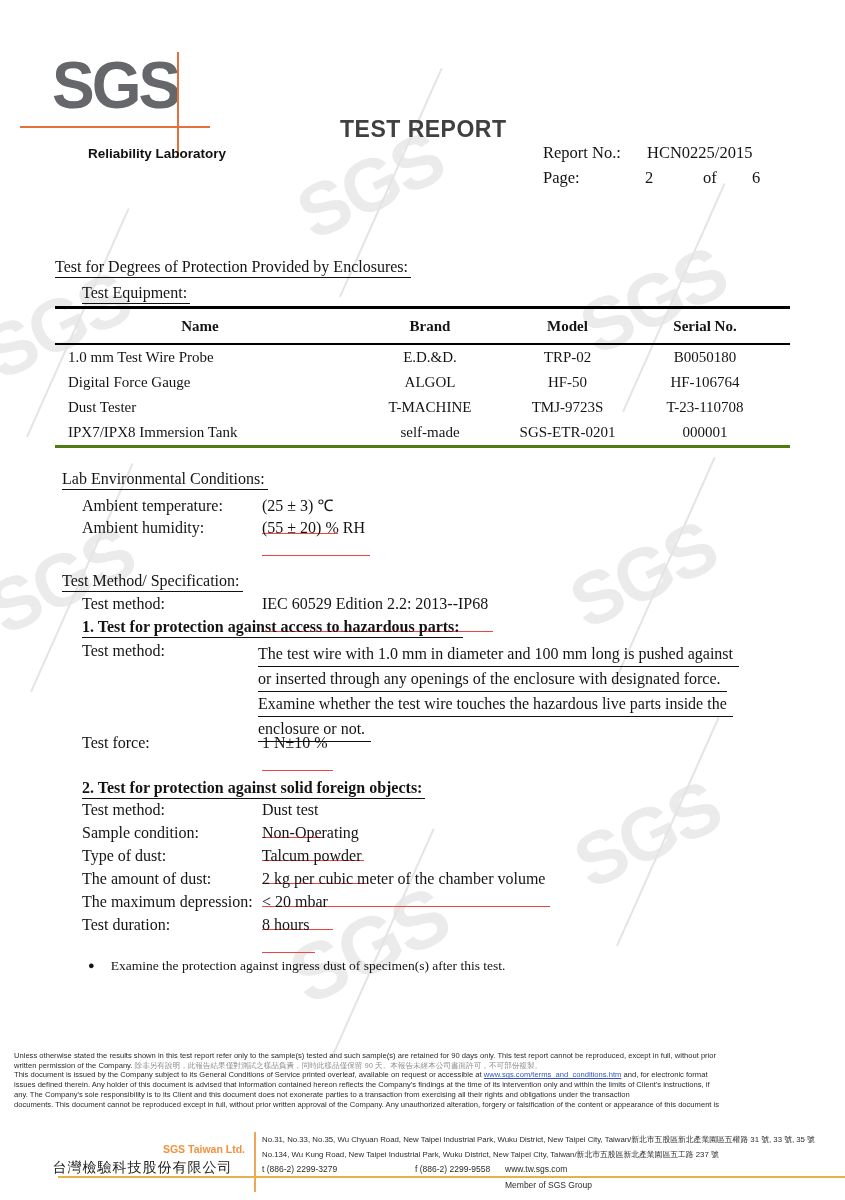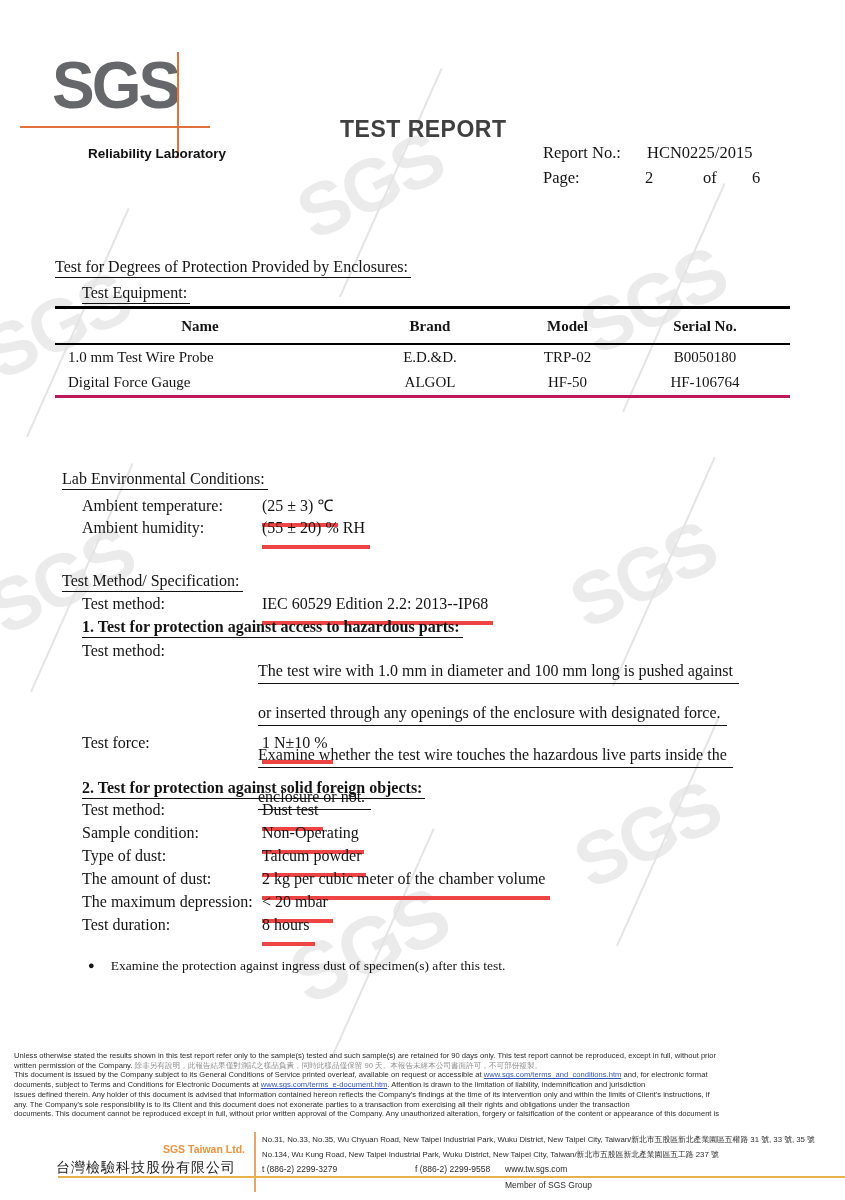--- a/index.html
+++ b/index.html
@@ -25,47 +25,47 @@
   .doc-title{position:absolute;left:340px;top:116px;font-family:Liberation Sans, sans-serif;
       font-weight:bold;font-size:23px;letter-spacing:.5px;color:#404040;}
   .hdr-row{position:absolute;left:543px;font-size:16.5px;white-space:nowrap;}
   .hdr-val{position:absolute;white-space:nowrap;}
 
   
   .h-underline{font-size:16px;border-bottom:1px solid #111;padding-bottom:1px;padding-right:3px;display:inline-block;}
   .bold{font-weight:bold;}
   .row-line{position:absolute;left:82px;font-size:16px;white-space:nowrap;}
   .row-label{display:inline-block;width:176px;}
-  .uval{border-bottom:4px solid #ef4444;padding-bottom:9px;padding-right:5px;}
+  .uval{border-bottom:1px solid #ef4444;padding-bottom:19px;padding-right:5px;}
 
   
   table.equip{position:absolute;left:55px;top:306px;width:735px;border-collapse:collapse;
       table-layout:fixed;font-size:15px;}
   table.equip th{font-weight:bold;height:32px;vertical-align:middle;text-align:center;
       border-bottom:2px solid #000;}
   table.equip td{height:23px;vertical-align:middle;text-align:center;}
   table.equip td.c0{text-align:left;padding-left:13px;}
-  table.equip{border-top:3px solid #000;border-bottom:3px solid #be185d;}
+  table.equip{border-top:3px solid #000;border-bottom:3px solid #4d7c0f;}
 
   .para-line{border-bottom:1px solid #111;padding-bottom:1px;padding-right:6px;
-      display:inline-block;white-space:nowrap;margin-top:17px;}
+      display:inline-block;white-space:nowrap;}
   .para-block{position:absolute;left:258px;font-size:16px;line-height:23px;}
 
   .bullet-row{position:absolute;left:88px;top:958px;font-size:13.5px;}
   .bullet-dot{display:inline-block;margin-right:16px;font-size:11px;vertical-align:1px;}
 
   
   .disclaimer{position:absolute;left:14px;top:1051px;width:824px;
       font-family:"Liberation Sans",sans-serif;font-size:7.6px;line-height:9.7px;
       color:#2b2b2b;white-space:nowrap;overflow:hidden;}
   .zh{color:#8f8f8f;}
   .dlink{color:#3355bb;text-decoration:underline;}
   .f-company-en{position:absolute;left:60px;top:1143px;width:185px;text-align:right;
       font-family:"Liberation Sans",sans-serif;font-weight:bold;font-size:10.5px;color:#f0923e;}
-  .f-company-zh{position:absolute;left:56px;top:1159px;width:189px;text-align:left;
+  .f-company-zh{position:absolute;left:48px;top:1159px;width:189px;text-align:center;
       font-size:14px;letter-spacing:1px;color:#222;}
   .f-vline{position:absolute;left:254px;top:1132px;width:1.5px;height:60px;background:#eda75c;}
   .f-addr{position:absolute;left:262px;font-family:"Liberation Sans",sans-serif;
       font-size:7.8px;color:#2b2b2b;white-space:nowrap;}
   .f-row3 span{position:absolute;font-family:"Liberation Sans",sans-serif;font-size:8.5px;color:#2b2b2b;white-space:nowrap;}
   .f-hline{position:absolute;left:58px;top:1176px;width:787px;height:2px;background:#e6b14a;}
   .f-member{position:absolute;left:505px;top:1180px;font-family:"Liberation Sans",sans-serif;
       font-size:8.5px;color:#2b2b2b;}
 </style>
 </head>
@@ -143,20 +143,32 @@
           <td>E.D.&amp;D.</td>
           <td>TRP-02</td>
           <td>B0050180</td>
         </tr>
         <tr>
           <td class="c0">Digital Force Gauge</td>
           <td>ALGOL</td>
           <td>HF-50</td>
           <td>HF-106764</td>
         </tr>
+        <tr>
+          <td class="c0">Dust Tester</td>
+          <td>T-MACHINE</td>
+          <td>TMJ-9723S</td>
+          <td>T-23-110708</td>
+        </tr>
+        <tr>
+          <td class="c0">IPX7/IPX8 Immersion Tank</td>
+          <td>self-made</td>
+          <td>SGS-ETR-0201</td>
+          <td>000001</td>
+        </tr>
       </tbody>
     </table>
 
     <div class="abs" style="left:62px;top:470px;text-align:right;">
       <span class="h-underline">Lab Environmental Conditions:</span>
     </div>
     <div class="row-line" style="top:494px;">
       <span class="row-label">Ambient temperature:</span>
       <span class="uval">(25 ± 3) ℃</span>
     </div>
@@ -218,21 +230,20 @@
     </div>
 
     <div class="bullet-row">
       <span class="bullet-dot">●</span><span>Examine the protection against ingress dust of specimen(s) after this test.</span>
     </div>
 
     <div class="disclaimer">
       <div>Unless otherwise stated the results shown in this test report refer only to the sample(s) tested and such sample(s) are retained for 90 days only. This test report cannot be reproduced, except in full, without prior</div>
       <div><span>written permission of the Company. </span><span class="zh">除非另有說明，此報告結果僅對測試之樣品負責，同時此樣品僅保留 90 天。本報告未經本公司書面許可，不可部份複製。</span></div>
       <div><span>This document is issued by the Company subject to its General Conditions of Service printed overleaf, available on request or accessible at </span><span class="dlink">www.sgs.com/terms_and_conditions.htm</span><span> and, for electronic format</span></div>
-      <div><span>documents, subject to Terms and Conditions for Electronic Documents at </span><span class="dlink">www.sgs.com/terms_e-document.htm</span><span>. Attention is drawn to the limitation of liability, indemnification and jurisdiction</span></div>
       <div>issues defined therein. Any holder of this document is advised that information contained hereon reflects the Company's findings at the time of its intervention only and within the limits of Client's instructions, if</div>
       <div>any. The Company's sole responsibility is to its Client and this document does not exonerate parties to a transaction from exercising all their rights and obligations under the transaction</div>
       <div>documents. This document cannot be reproduced except in full, without prior written approval of the Company. Any unauthorized alteration, forgery or falsification of the content or appearance of this document is</div>
     </div>
 
     <div class="f-company-en">SGS Taiwan Ltd.</div>
     <div class="f-company-zh">台灣檢驗科技股份有限公司</div>
     <div class="f-vline"></div>
     <div class="f-addr" style="top:1134px;">No.31, No.33, No.35, Wu Chyuan Road, New Taipei Industrial Park, Wuku District, New Taipei City, Taiwan/新北市五股區新北產業園區五權路 31 號, 33 號, 35 號</div>
     <div class="f-addr" style="top:1149px;">No.134, Wu Kung Road, New Taipei Industrial Park, Wuku District, New Taipei City, Taiwan/新北市五股區新北產業園區五工路 237 號</div>

